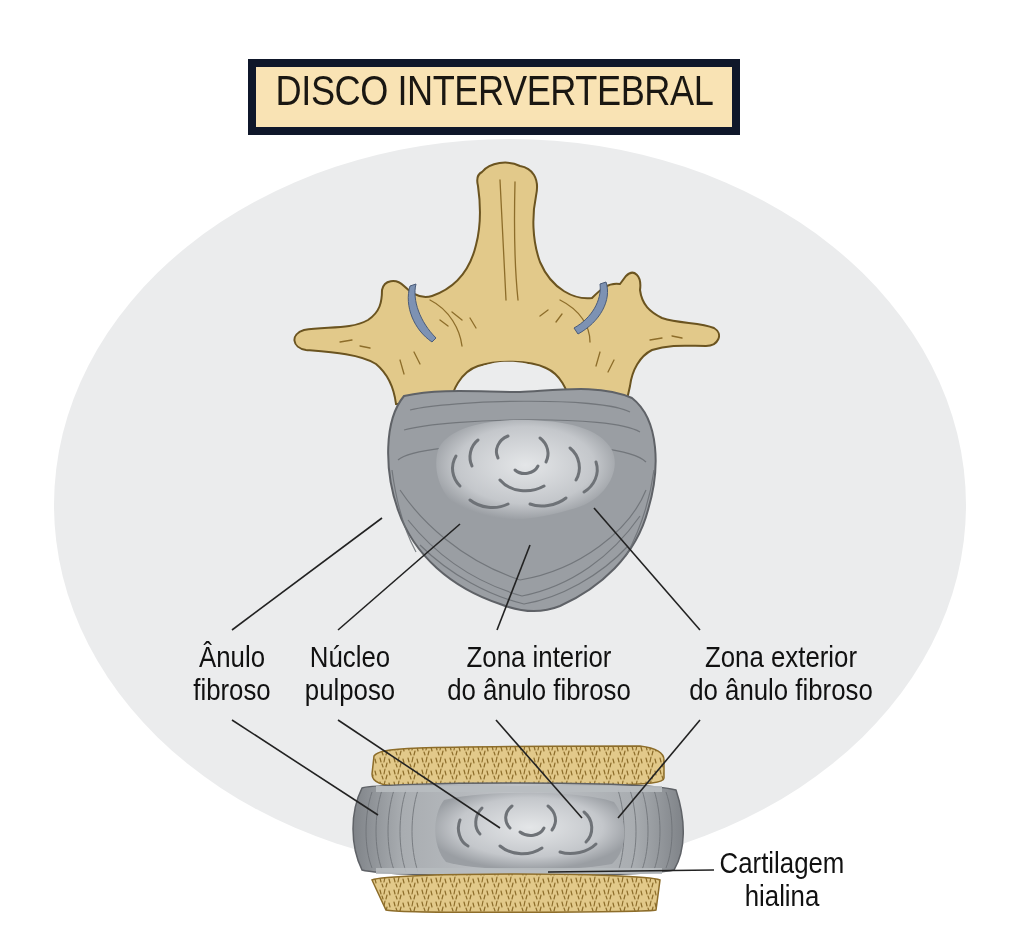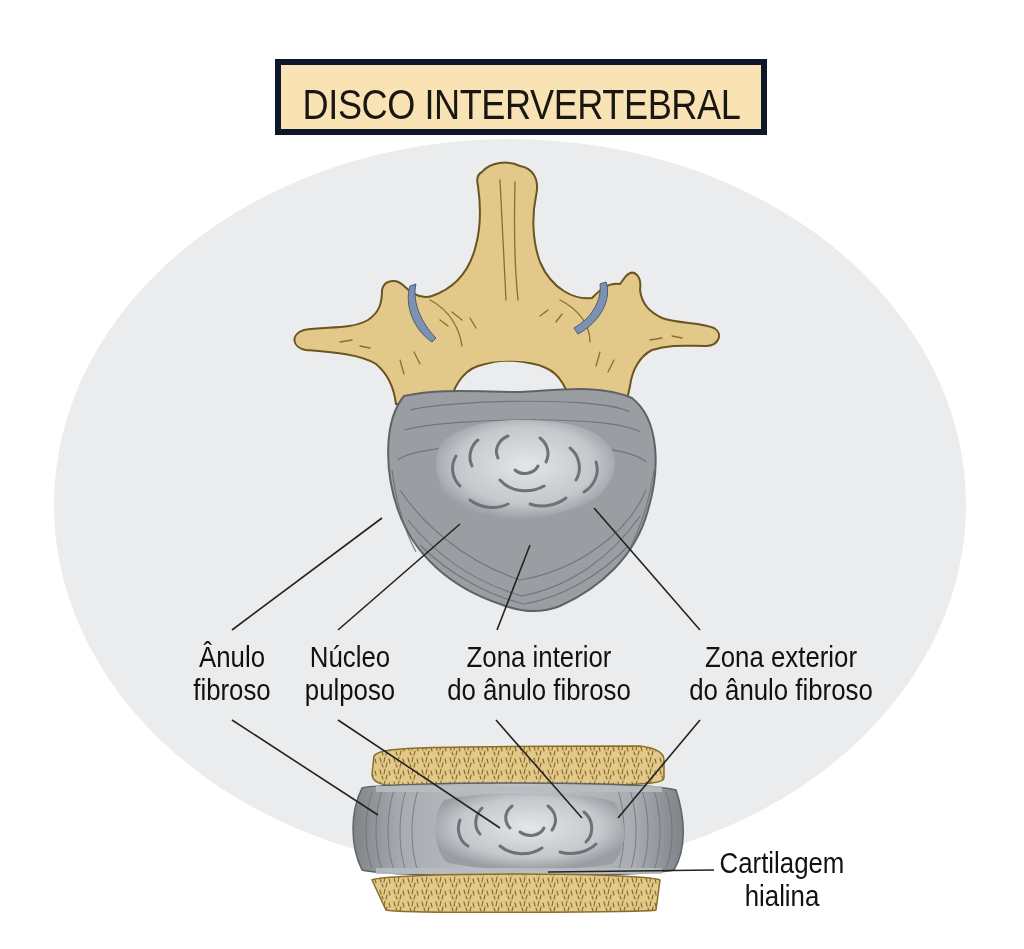--- a/index.html
+++ b/index.html
@@ -1,21 +1,21 @@
 <!DOCTYPE html>
 <html><head>
 <meta charset="utf-8">
 <style>
   html, body { margin: 0; padding: 0; background: #ffffff; }
   body { width: 1024px; height: 949px; position: relative; overflow: hidden;
          font-family: "Liberation Sans", "DejaVu Sans", sans-serif; }
   .stage { position: absolute; left: 0; top: 0; width: 1024px; height: 949px; }
-  .title-box { position: absolute; left: 275px; top: 59px; width: 492px; height: 76px;
-               background: #f9e3b4; border: 6px solid #0f172a; box-sizing: border-box;
-               display: flex; align-items: flex-end; justify-content: center; }
+  .title-box { position: absolute; left: 248px; top: 59px; width: 492px; height: 76px;
+               background: #f9e3b4; border: 8px solid #0f172a; box-sizing: border-box;
+               display: flex; align-items: flex-start; justify-content: center; }
   .title-text { font-size: 42px; color: #1a1712; letter-spacing: -0.5px;
                 transform: scaleX(0.86); white-space: nowrap; }
   .label { position: absolute; text-align: center; color: #111; font-size: 30px;
            line-height: 33px; transform: scaleX(0.86); transform-origin: center top;
            white-space: nowrap; }
   .label span { display: block; }
   svg.art { position: absolute; left: 0; top: 0; }
 </style>
 </head>
 <body>

